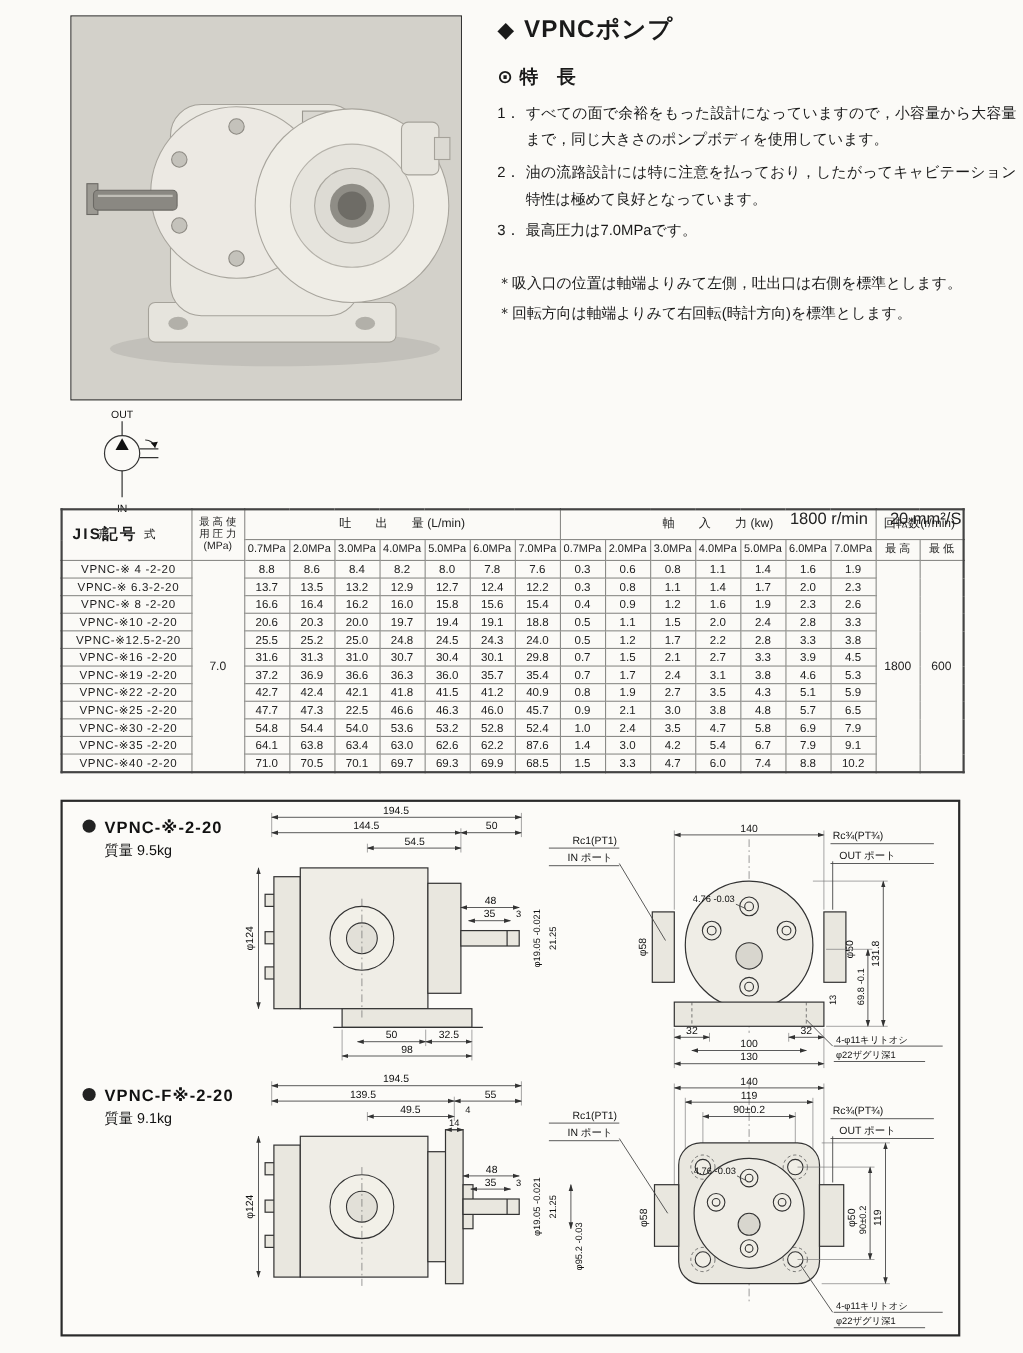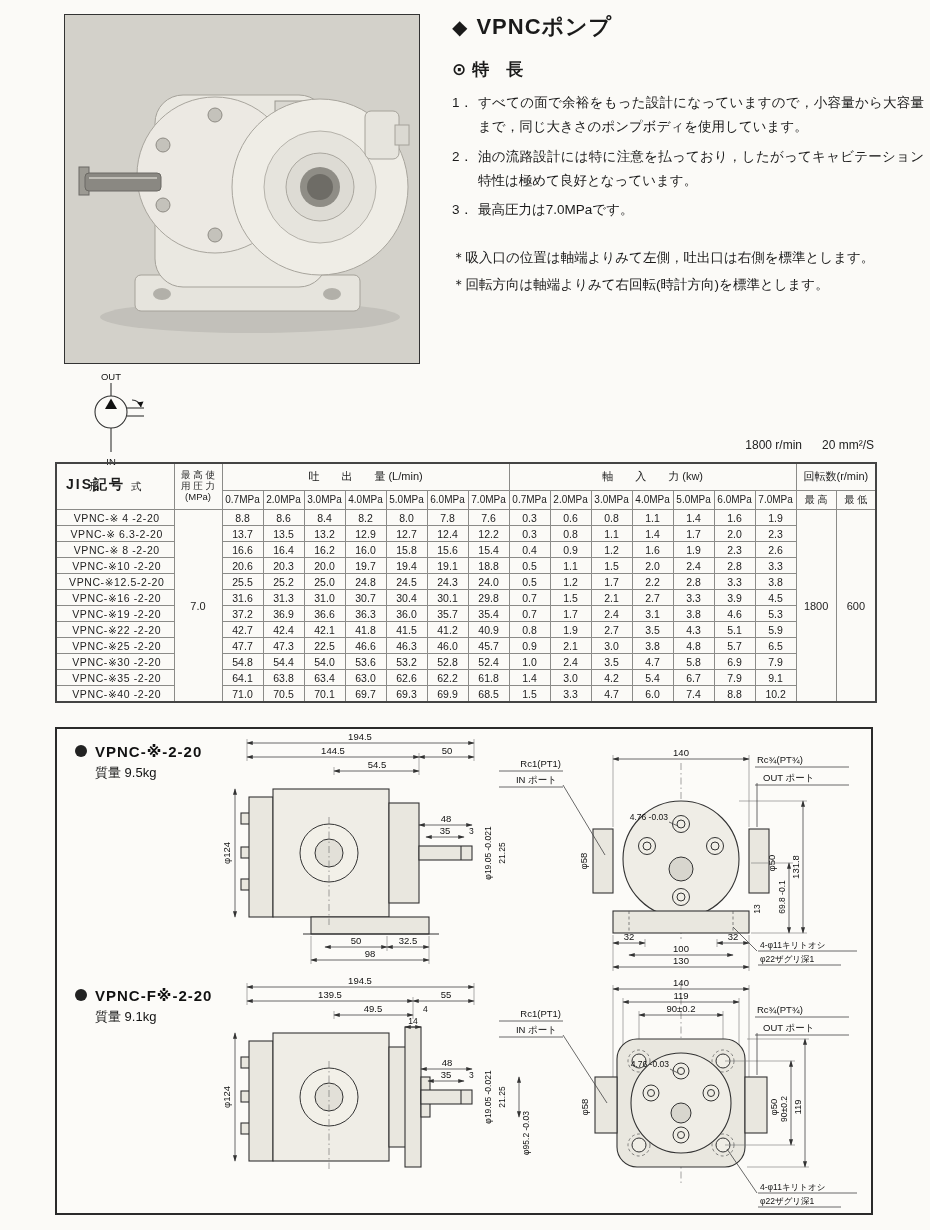--- a/index.html
+++ b/index.html
@@ -19,21 +19,21 @@
   .feat-item .no{width:26px;flex:none;}
   .feat-item .txt{flex:1;text-align:justify;}
   .notes{margin-top:24px;}
   .note-line{font-size:13.5px;line-height:1.8;margin:0 0 2px 0;}
 
   
   .jis-block{position:absolute;left:66px;top:370px;width:140px;}
   .jis-label{font-size:14px;font-weight:bold;margin-top:2px;letter-spacing:2px;}
 
   
-  .conditions{position:absolute;right:56px;top:438px;font-size:12px;display:flex;gap:20px;color:#222;}
+  .conditions{position:absolute;right:56px;top:463px;font-size:15px;display:flex;gap:20px;color:#222;}
 
   
   table.pump{position:absolute;left:55px;top:462px;width:820px;border-collapse:collapse;table-layout:fixed;font-size:10.5px;border:2px solid #444;}
   table.pump th,table.pump td{border:1px solid #8b8b88;padding:0 2px;text-align:center;font-weight:normal;color:#222;}
   table.pump thead th{font-size:10.5px;line-height:1.25;}
   table.pump .grp{font-size:11px;height:26px;}
   table.pump .mpa3{font-size:9.5px;line-height:1.15;}
   table.pump .ph{height:18px;font-size:10px;}
   table.pump tbody td{height:15px;}
   table.pump td.model{text-align:center;padding-left:5px;letter-spacing:0.6px;font-size:10.5px;white-space:nowrap;}
@@ -353,21 +353,21 @@
           <td>7.9</td>
         </tr>
         <tr>
           <td class="model">VPNC-※35 -2-20</td>
           <td>64.1</td>
           <td>63.8</td>
           <td>63.4</td>
           <td>63.0</td>
           <td>62.6</td>
           <td>62.2</td>
-          <td>61.8</td>
+          <td>87.6</td>
           <td>1.4</td>
           <td>3.0</td>
           <td>4.2</td>
           <td>5.4</td>
           <td>6.7</td>
           <td>7.9</td>
           <td>9.1</td>
         </tr>
         <tr>
           <td class="model">VPNC-※40 -2-20</td>

